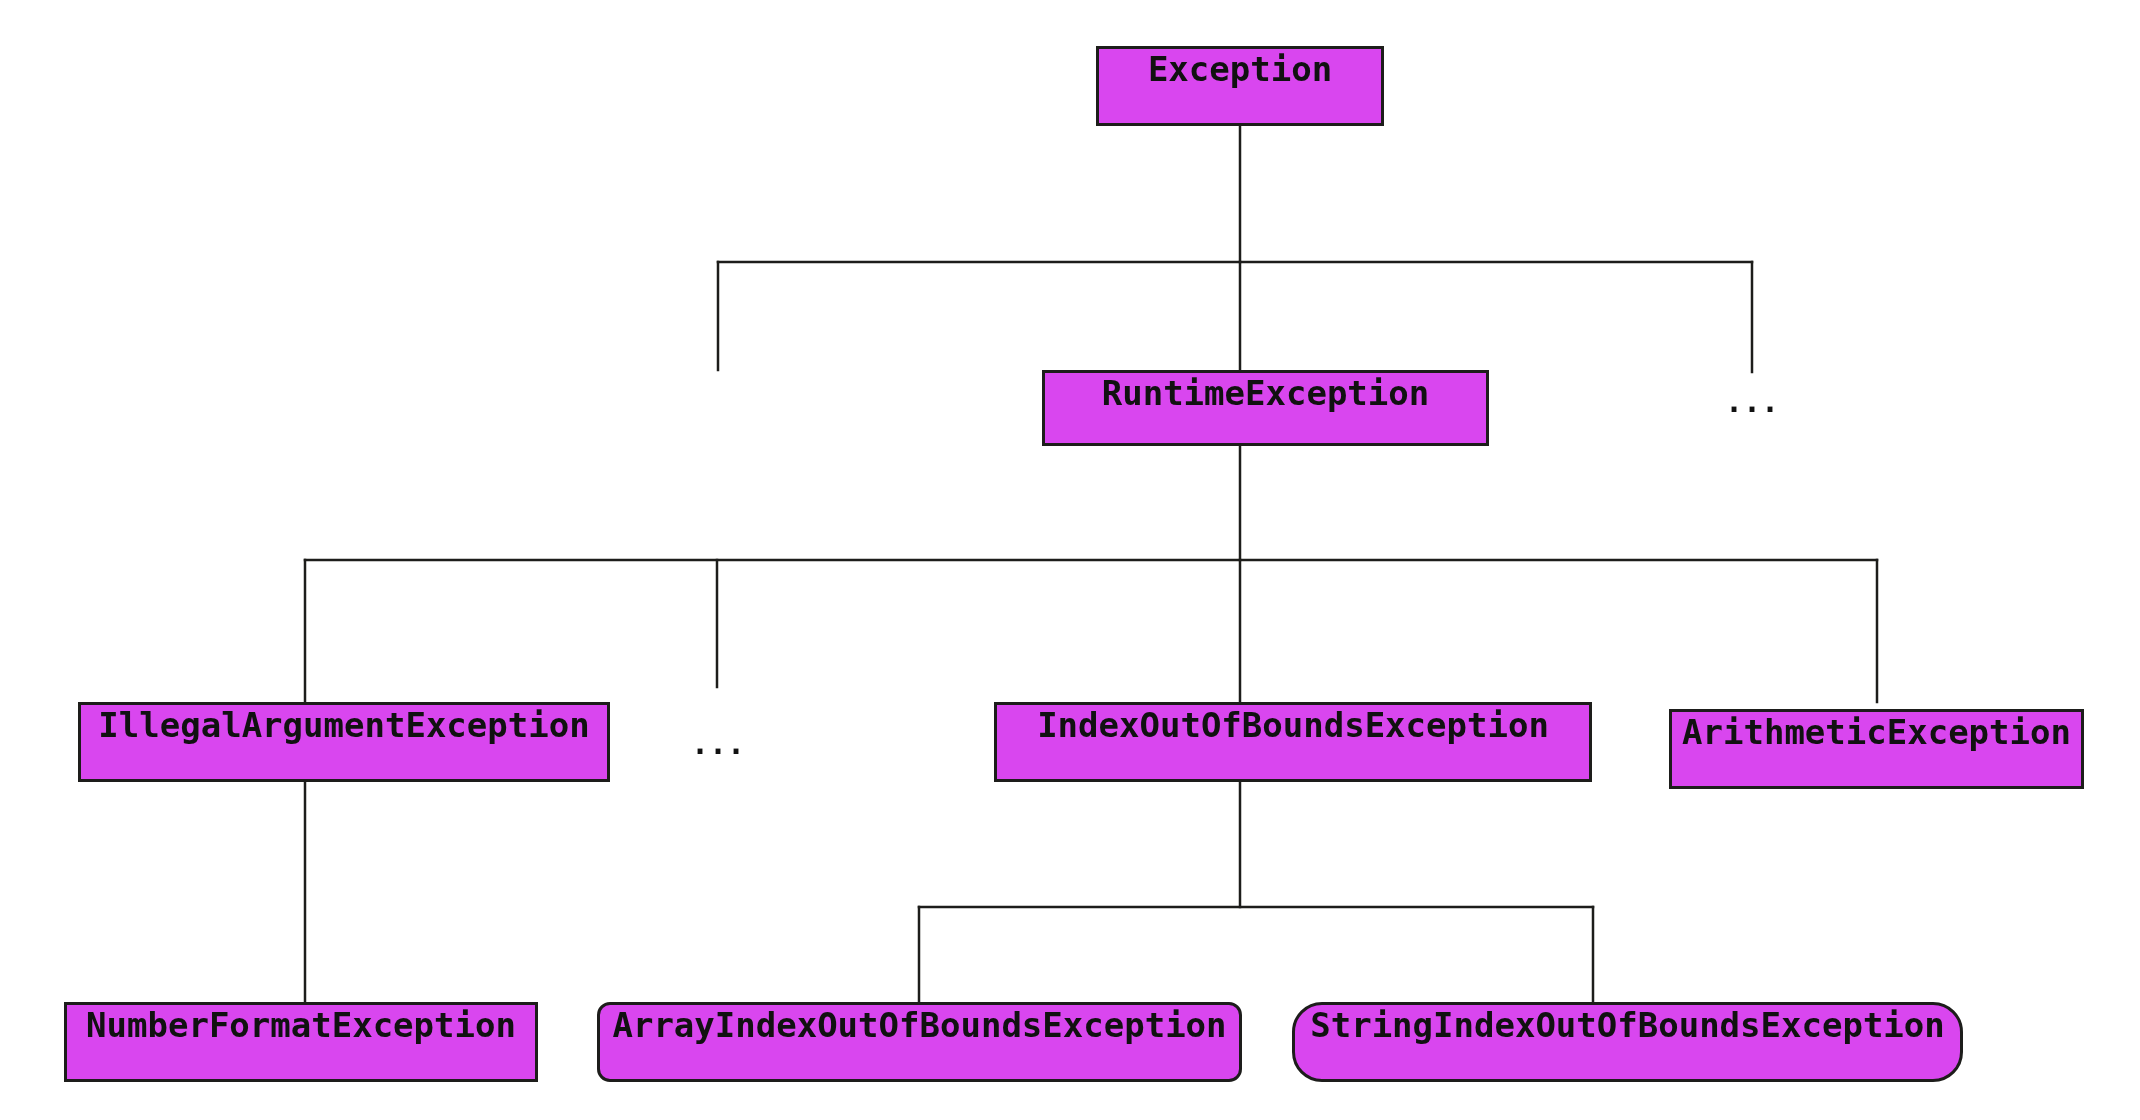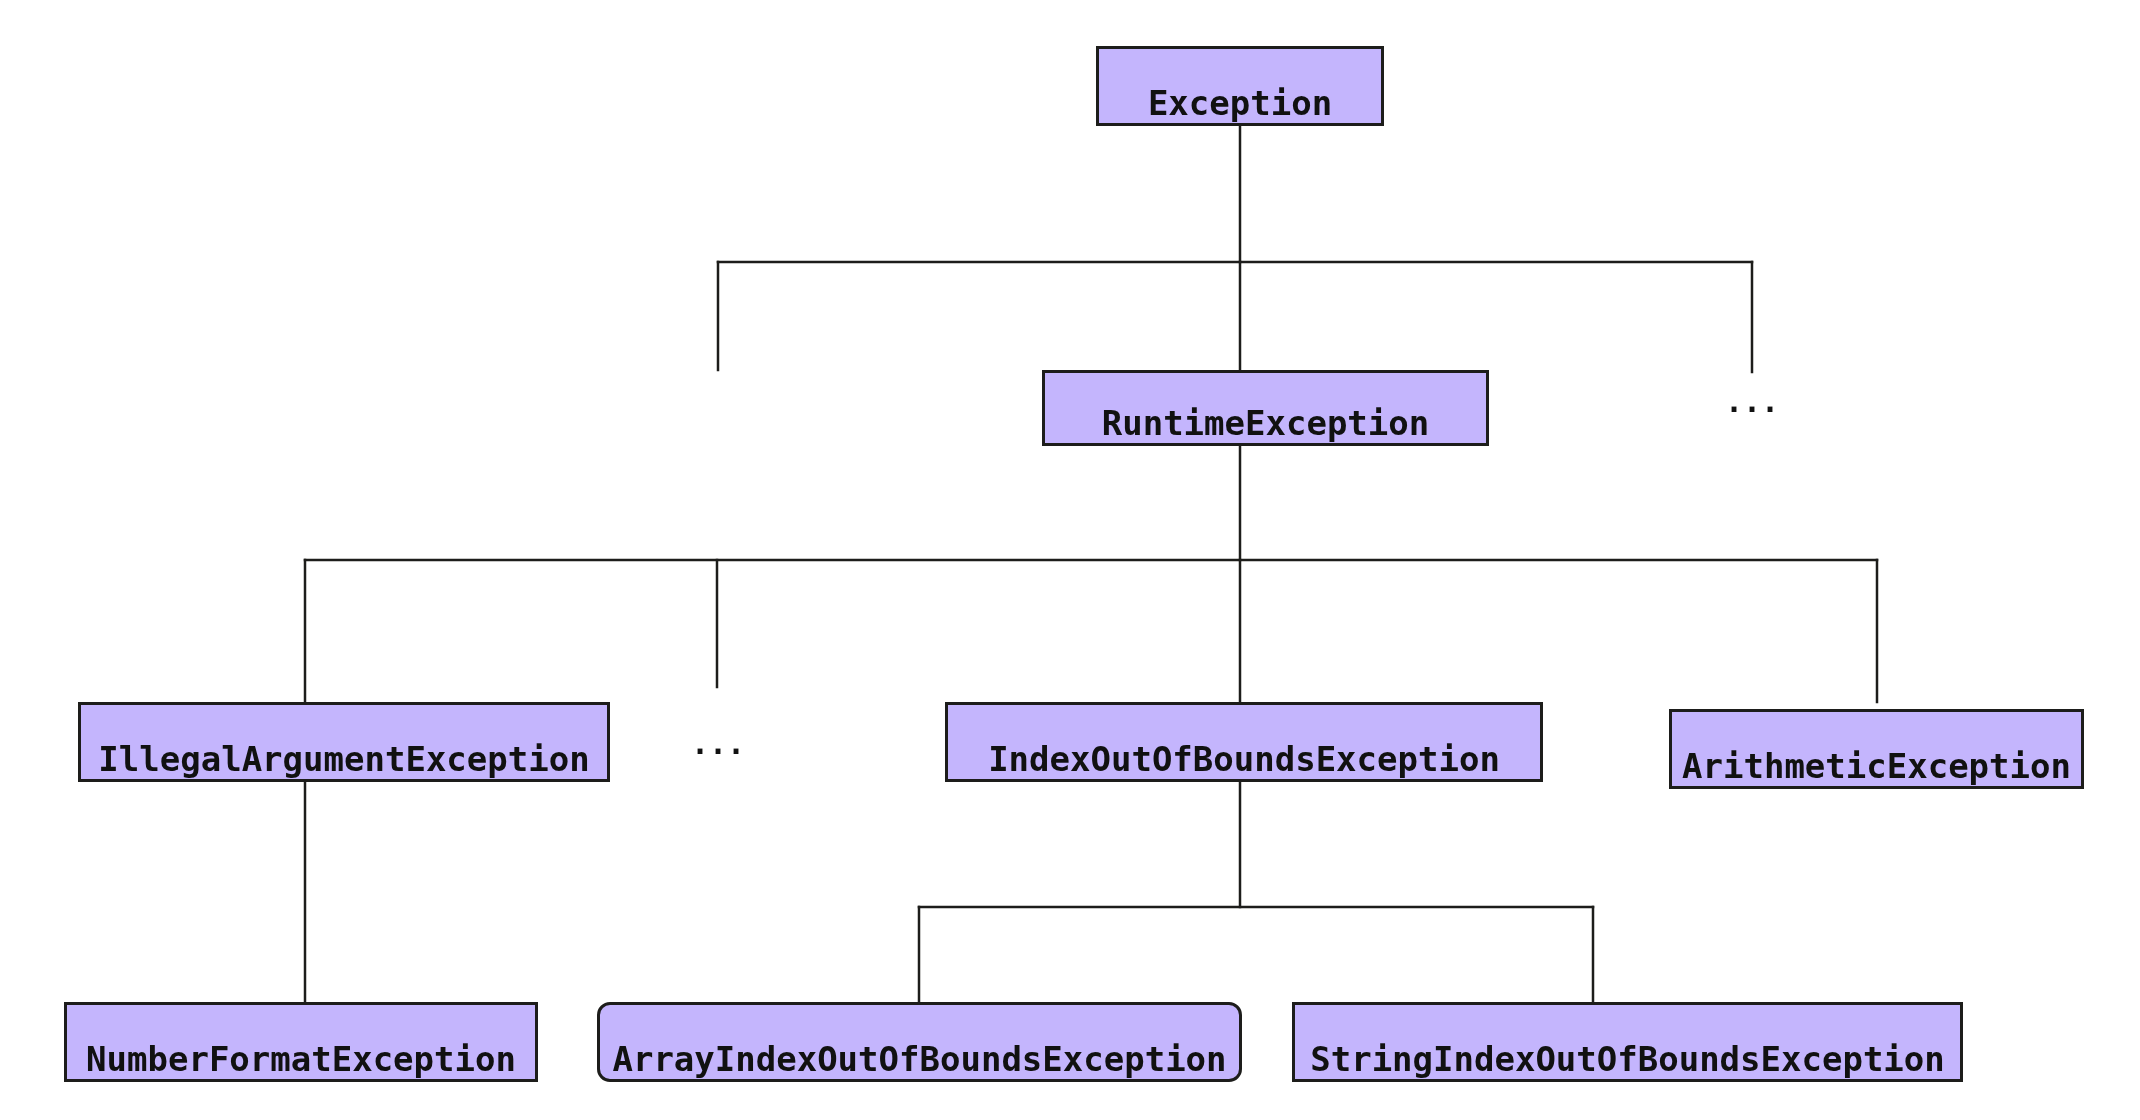--- a/index.html
+++ b/index.html
@@ -21,24 +21,24 @@
     top: 0;
   }
   .edges line {
     stroke: #1d1d1b;
     stroke-width: 2.5;
     stroke-linecap: square;
   }
   .node {
     position: absolute;
     box-sizing: border-box;
-    background: #c4b5fd;
+    background: #d946ef;
     border: 3px solid #1d1d1b;
     display: flex;
-    align-items: flex-end;
+    align-items: flex-start;
     justify-content: center;
     font-size: 34px;
     font-weight: 700;
     color: #111111;
     white-space: nowrap;
     letter-spacing: 0;
   }
   .ellipsis {
     position: absolute;
     font-size: 30px;
@@ -83,30 +83,30 @@
 
   <div class="node" style="left:1006px; top:370px; width:447px; height:76px;margin-left:36px;">
     <span>RuntimeException</span>
   </div>
   <div class="ellipsis" style="left:1692px; top:387px; width:120px;">...</div>
 
   <div class="node" style="left:39px; top:702px; width:532px; height:80px;margin-left:39px;">
     <span>IllegalArgumentException</span>
   </div>
   <div class="ellipsis" style="left:658px; top:729px; width:120px;">...</div>
-  <div class="node" style="left:945px; top:702px; width:598px; height:80px;">
+  <div class="node" style="left:994px; top:702px; width:598px; height:80px;">
     <span>IndexOutOfBoundsException</span>
   </div>
   <div class="node" style="left:1669px; top:702px; width:415px; height:80px;margin-top:7px;">
     <span>ArithmeticException</span>
   </div>
 
   <div class="node" style="left:64px; top:1002px; width:474px; height:80px;">
     <span>NumberFormatException</span>
   </div>
   <div class="node" style="left:597px; top:1002px; width:645px; height:80px;border-radius:13px;">
     <span>ArrayIndexOutOfBoundsException</span>
   </div>
-  <div class="node" style="left:1292px; top:1002px; width:671px; height:80px;">
+  <div class="node" style="left:1292px; top:1002px; width:671px; height:80px;border-radius:30px;">
     <span>StringIndexOutOfBoundsException</span>
   </div>
 
 </div>
 
 </body></html>

